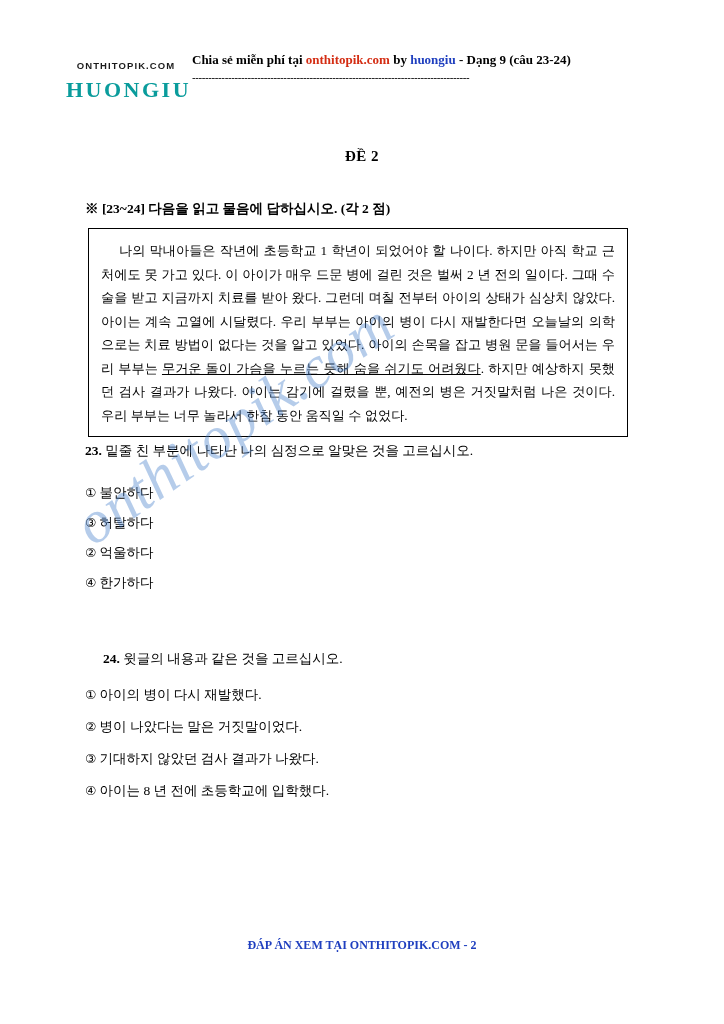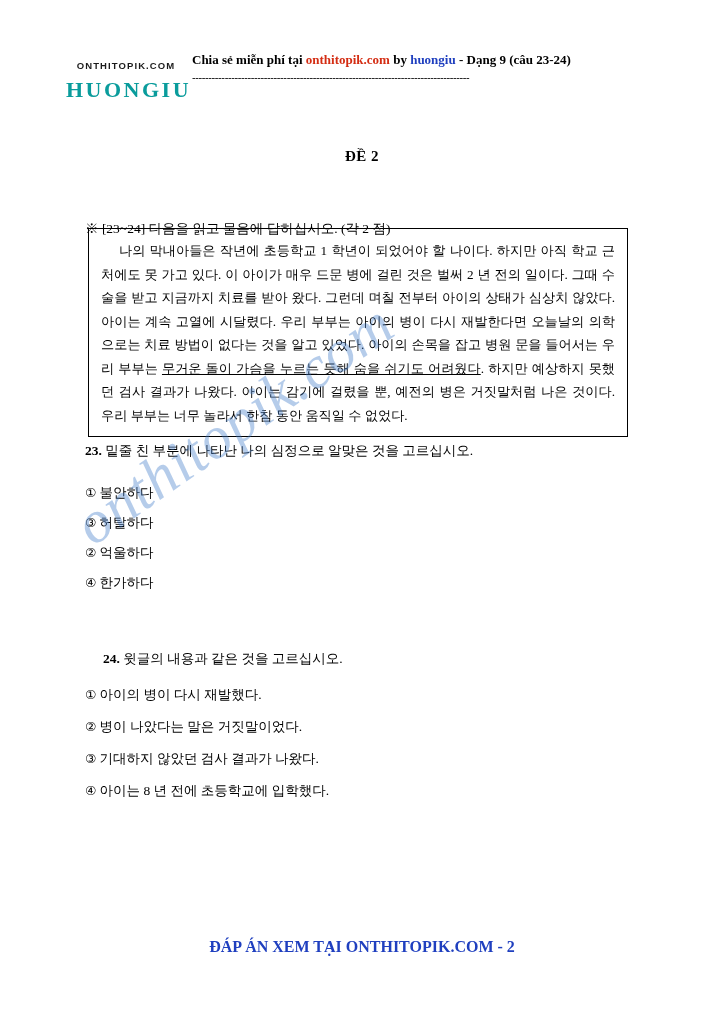--- a/index.html
+++ b/index.html
@@ -98,23 +98,22 @@
     font-family: "Liberation Serif", serif;
     letter-spacing: 0.5px;
   }
 
   
   .instruction {
     position: absolute;
     top: 200px;
     left: 85px;
     font-size: 13.5px;
-    font-weight: normal;
-    font-family: "Liberation Serif", serif;
-    margin-top: 20px;
+    font-weight: bold;
+    font-family: "Liberation Serif", serif;
   }
 
   
   .passage {
     position: absolute;
     top: 228px;
     left: 88px;
     width: 540px;
     border: 1px solid #000;
     box-sizing: border-box;
@@ -163,21 +162,21 @@
     white-space: nowrap;
   }
 
   
   .footer {
     position: absolute;
     top: 938px;
     left: 0;
     width: 724px;
     text-align: center;
-    font-size: 16px;
+    font-size: 12px;
     font-weight: bold;
     font-family: "Liberation Serif", serif;
     color: #1f3fbf;
   }
 </style>
 </head>
 <body>
 
 <div class="page">
 

